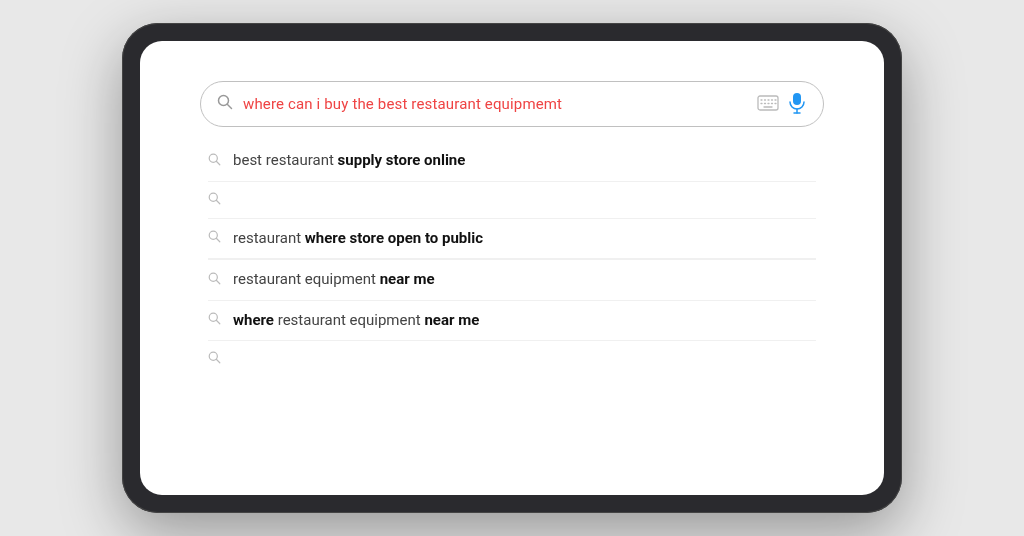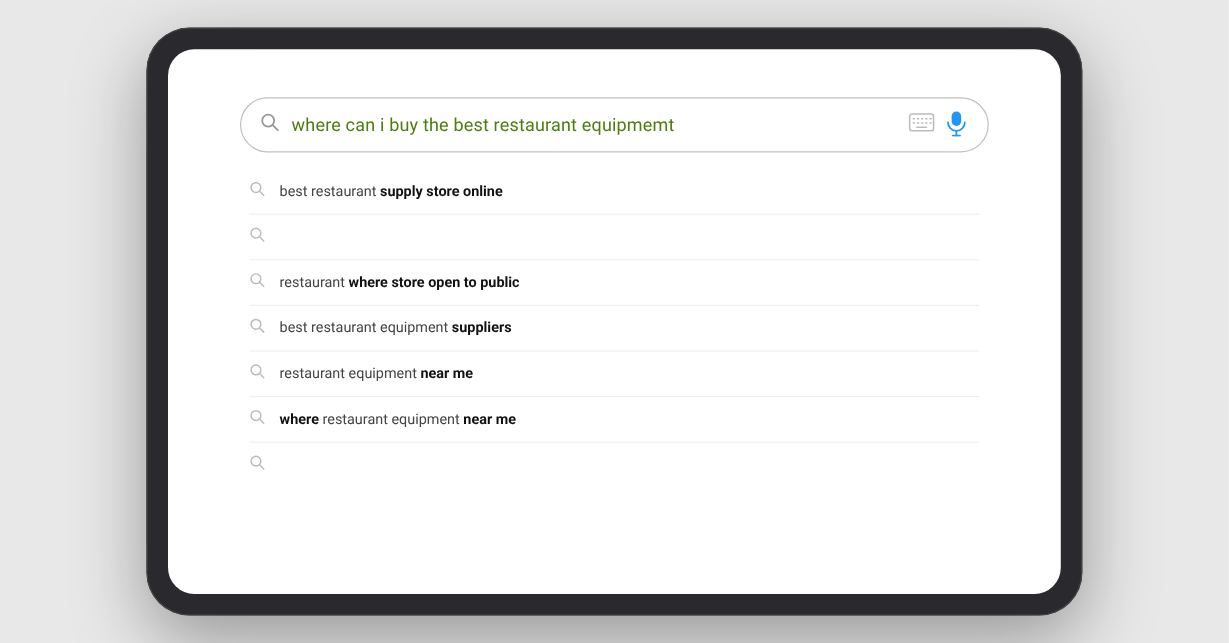--- a/index.html
+++ b/index.html
@@ -47,21 +47,21 @@
 
     .search-icon-main {
       color: #888;
       font-size: 16px;
       flex-shrink: 0;
     }
 
     .search-input-text {
       flex: 1;
       font-size: 15px;
-      color: #4d7c0f;
+      color: #ef4444;
       letter-spacing: 0.01em;
     }
 
     .keyboard-icon {
       color: #aaa;
       font-size: 14px;
       flex-shrink: 0;
     }
 
     .mic-icon {
@@ -83,21 +83,21 @@
       cursor: pointer;
     }
 
     .suggestion-search-icon {
       color: #bbb;
       font-size: 14px;
       flex-shrink: 0;
     }
 
     .suggestion-text {
-      font-size: 12px;
+      font-size: 15px;
       color: #444;
       line-height: 1.3;
       text-align: right;
     }
 
     .suggestion-text span.bold {
       font-weight: 700;
       color: #111;
     }
 
@@ -177,29 +177,20 @@
           <svg width="13" height="13" viewBox="0 0 16 16" fill="none">
               <circle cx="6.5" cy="6.5" r="5" stroke="#bbb" stroke-width="1.5"></circle>
               <line x1="10.5" y1="10.5" x2="14.5" y2="14.5" stroke="#bbb" stroke-width="1.5" stroke-linecap="round"></line>
             </svg>
         </span>
         <span class="suggestion-text">restaurant <span class="bold">where store open to public</span></span>
       </li>
 
       <div class="divider"></div>
 
-      <li class="suggestion-item">
-        <span class="suggestion-search-icon">
-          <svg width="13" height="13" viewBox="0 0 16 16" fill="none">
-              <circle cx="6.5" cy="6.5" r="5" stroke="#bbb" stroke-width="1.5"></circle>
-              <line x1="10.5" y1="10.5" x2="14.5" y2="14.5" stroke="#bbb" stroke-width="1.5" stroke-linecap="round"></line>
-            </svg>
-        </span>
-        <span class="suggestion-text">best restaurant equipment <span class="bold">suppliers</span></span>
-      </li>
 
       <div class="divider"></div>
 
       <li class="suggestion-item">
         <span class="suggestion-search-icon">
           <svg width="13" height="13" viewBox="0 0 16 16" fill="none">
               <circle cx="6.5" cy="6.5" r="5" stroke="#bbb" stroke-width="1.5"></circle>
               <line x1="10.5" y1="10.5" x2="14.5" y2="14.5" stroke="#bbb" stroke-width="1.5" stroke-linecap="round"></line>
             </svg>
         </span>

